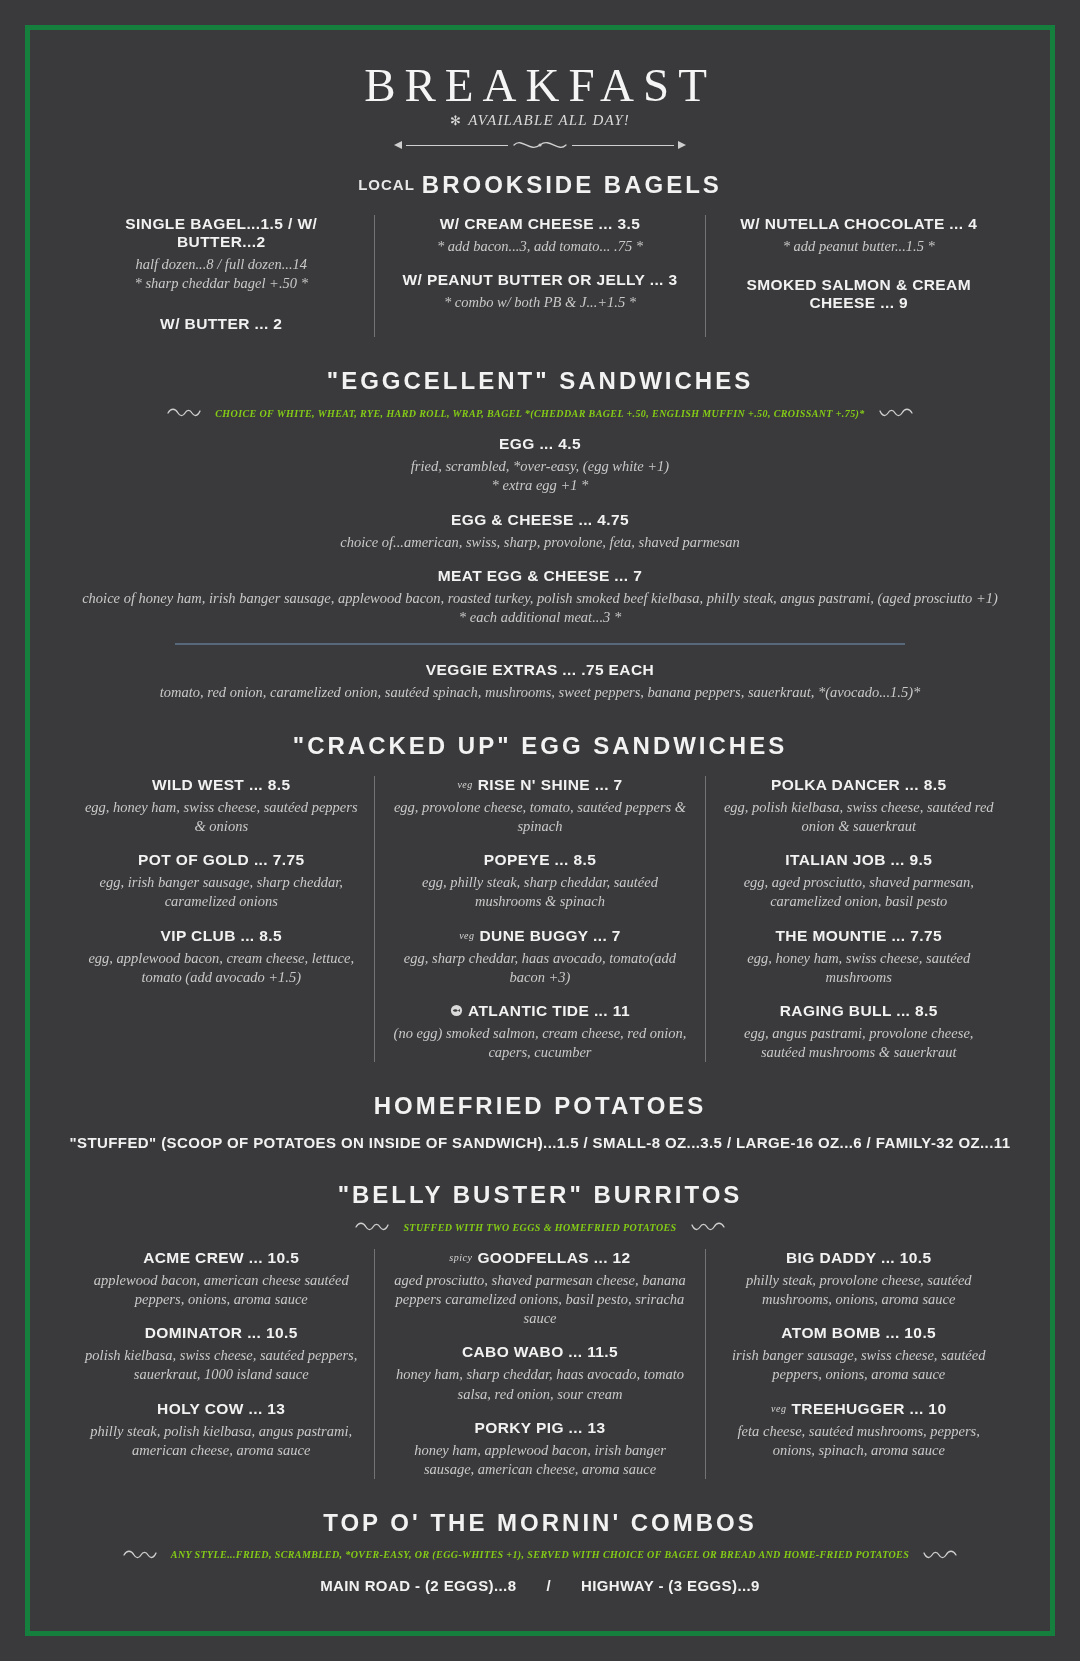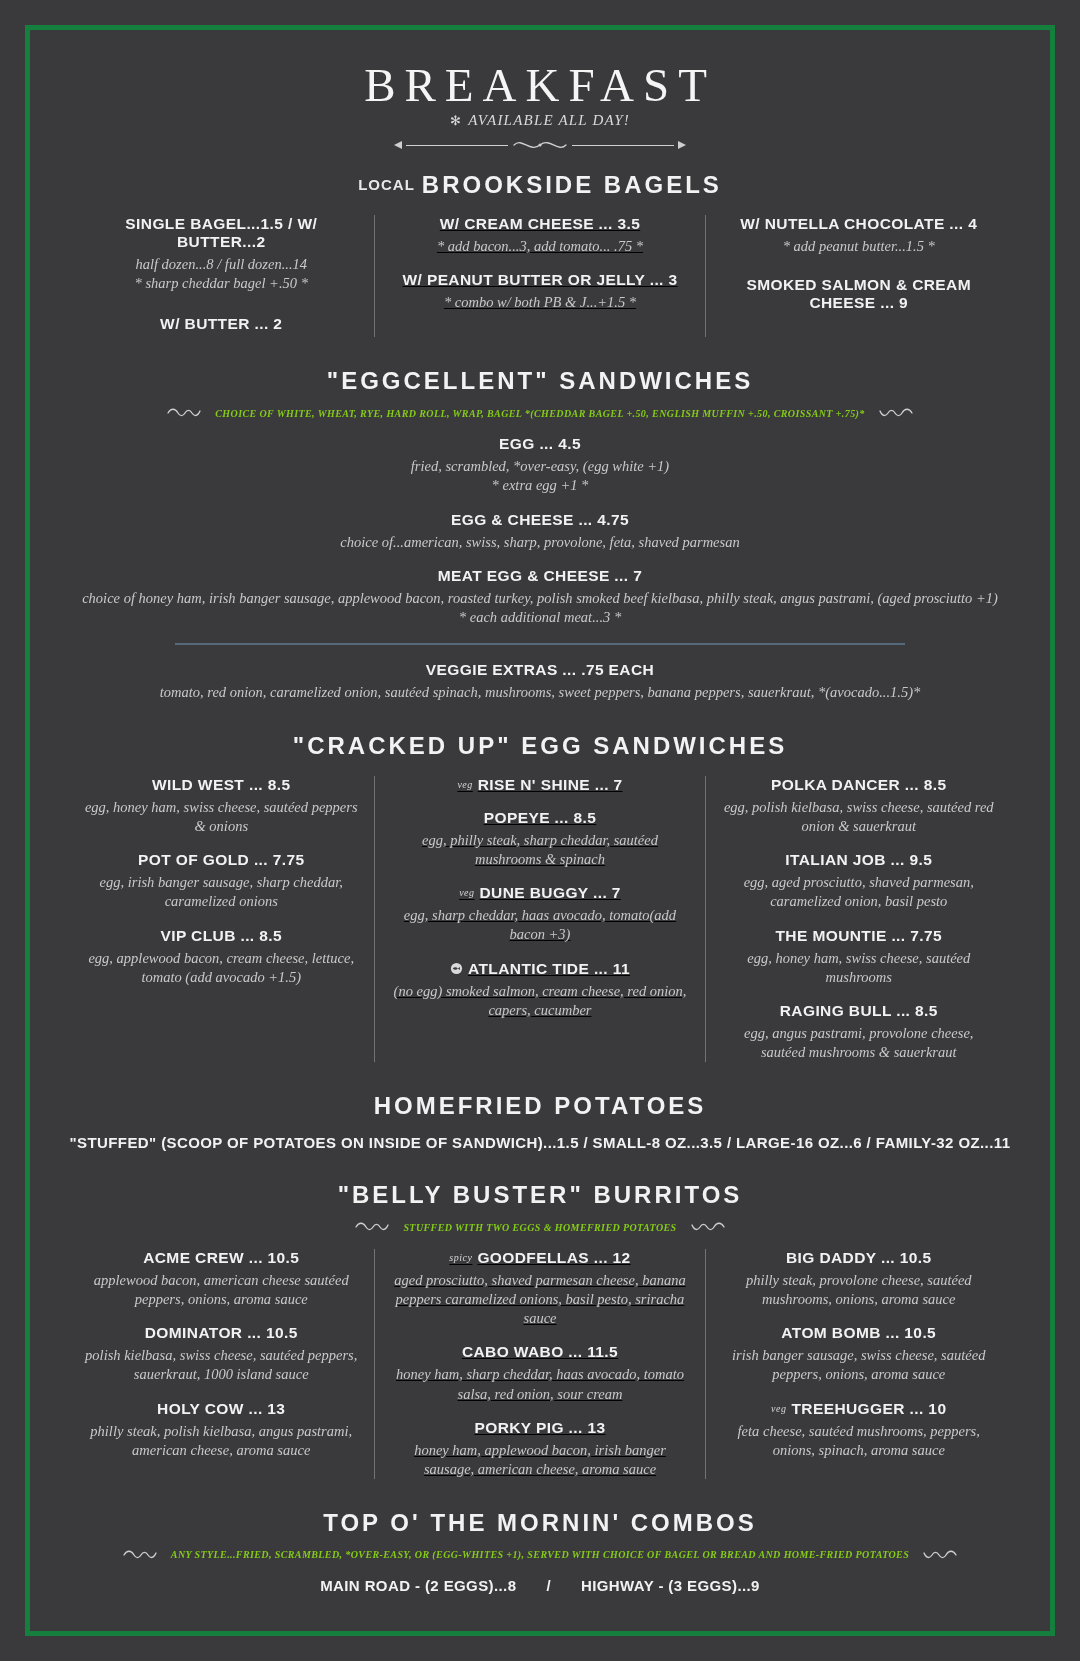--- a/index.html
+++ b/index.html
@@ -40,21 +40,21 @@
   .note-row{display:flex;align-items:center;justify-content:center;gap:14px;margin-top:12px;}
   .note-text{
     font-family:"Liberation Serif",serif;font-style:italic;font-weight:700;
     color:#84cc16;font-size:10px;letter-spacing:.4px;text-align:center;
   }
   .fl{flex:none;}
   .fl.mirror{transform:scaleX(-1);}
   
   .cols3{display:grid;grid-template-columns:1fr 1.08fr 1fr;margin-top:16px;}
   .col{padding:0 16px;}
-  .col.mid{border-left:1px solid #737376;border-right:1px solid #737376;text-decoration:underline;}
+  .col.mid{border-left:1px solid #737376;border-right:1px solid #737376;}
   
   .mi{text-align:center;margin-bottom:15px;}
   .mi:last-child{margin-bottom:0;}
   .mi-name{
     color:#f2f2f2;font-weight:700;font-size:15.5px;letter-spacing:.4px;
     font-stretch:condensed;margin-bottom:4px;
   }
   .mi-desc{
     font-family:"Liberation Serif",serif;font-style:italic;
     color:#c9c9c9;font-size:14.5px;line-height:1.32;text-align:center;
@@ -180,20 +180,21 @@
           <div class="mi-desc">egg, irish banger sausage, sharp cheddar, caramelized onions</div>
         </div>
         <div class="mi">
           <div class="mi-name">VIP CLUB ... 8.5</div>
           <div class="mi-desc">egg, applewood bacon, cream cheese, lettuce, tomato (add avocado +1.5)</div>
         </div>
       </div>
       <div class="col mid">
         <div class="mi">
           <div class="mi-name"><span class="badge">veg</span><span>RISE N' SHINE ... 7</span></div>
+          <div class="mi-desc">egg, provolone cheese, tomato, sautéed peppers &amp; spinach</div>
         </div>
         <div class="mi">
           <div class="mi-name">POPEYE ... 8.5</div>
           <div class="mi-desc">egg, philly steak, sharp cheddar, sautéed mushrooms &amp; spinach</div>
         </div>
         <div class="mi">
           <div class="mi-name"><span class="badge">veg</span><span>DUNE BUGGY ... 7</span></div>
           <div class="mi-desc">egg, sharp cheddar, haas avocado, tomato(add bacon +3)</div>
         </div>
         <div class="mi">

